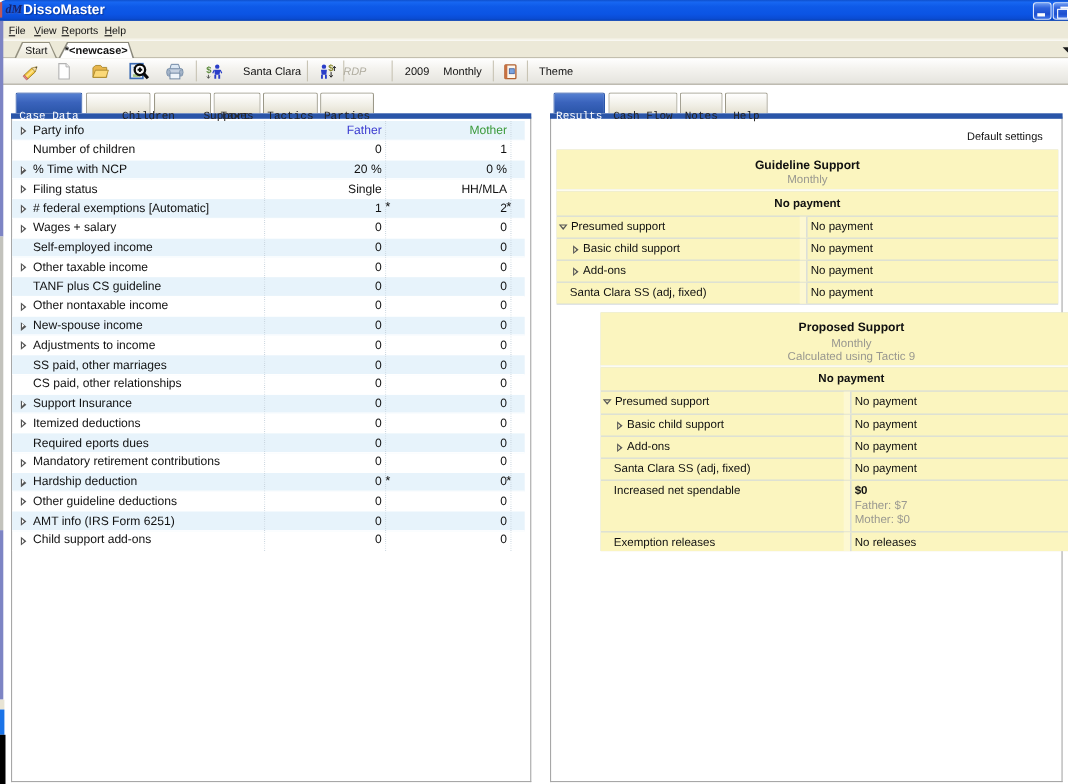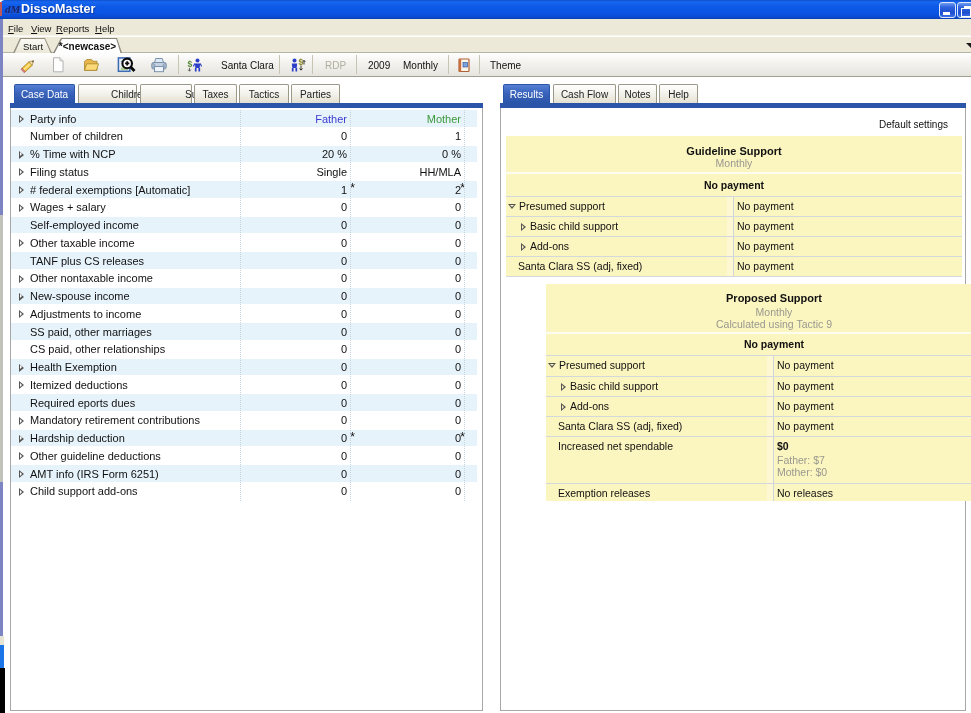--- a/index.html
+++ b/index.html
@@ -53,21 +53,21 @@
 
 .panel { position:absolute; border:1px solid #a7a7a7; border-top:none; background:#fff; }
 #lpanel { left:10px; top:106px; width:473px; height:605px; }
 #rpanel { left:500px; top:106px; width:466px; height:605px; }
 .bluebar { position:absolute; height:5px; background:#2a55a8; }
 #lbar { left:10px; top:103px; width:473px; }
 #rbar { left:500px; top:103px; width:466px; }
 .ptab { position:absolute; top:84px; height:19px; border:1px solid #9b9888; border-bottom:none;
   background:linear-gradient(180deg,#ffffff 0%,#f0eee5 60%,#e4e1d2 100%);
   text-align:center; color:#222; border-radius:2px 2px 0 0; }
-.ptab span { display:block; margin-top:4px; font-size:10px; }
+.ptab span { display:block; margin-top:16px; font-size:10px;font-family:Liberation Mono, monospace; }
 .ptab.active { background:linear-gradient(180deg,#5580d2 0%,#3a63bc 45%,#2a55a8 100%); color:#fff; border-color:#2a55a8; }
 
 
 #ltable { position:absolute; left:11px; top:110px; width:466px; }
 .trow { position:relative; height:17.75px; border-bottom:1px solid #fff; box-sizing:border-box; }
 .trow.b { background:#e7f3fb; }
 .trow .tri { position:absolute; left:8px; top:5px; width:0; height:0;
   border-left:5px solid #666; border-top:4px solid transparent; border-bottom:4px solid transparent; }
 .trow .tri.open { border-left-color:transparent; }
 .trow .tri.open::before { content:""; position:absolute; left:-5px; top:-4px; width:0; height:0;
@@ -183,21 +183,21 @@
 
   <svg class="ticon16" style="left:289px" viewBox="0 0 18 18">
     <circle cx="5.5" cy="4.6" r="2" fill="#2a3ec8"></circle>
     <path d="M2.8 7.4 h5.4 l-0.6 4.6 h-4.2 z" fill="#2a3ec8"></path>
     <path d="M3.7 12 v3.6 M7.3 12 v3.6" stroke="#2a3ec8" stroke-width="1.7"></path>
     <text x="9.5" y="8.5" font-size="8.5" fill="#88882a" font-weight="bold" font-family="Liberation Sans">$</text>
     <path d="M12 9.5 v4.5 m-1.5-1.6 l1.5 1.8 1.5-1.8" stroke="#222" stroke-width="0.9" fill="none"></path>
     <path d="M15 8.5 v-4 m-1.3 1.4 l1.3-1.6 1.3 1.6" stroke="#222" stroke-width="0.9" fill="none"></path>
   </svg>
   <div class="sep" style="left:312px"></div>
-  <div class="ttxt" style="left:325px; color:#b0ada0;">RDP</div>
+  <div class="ttxt" style="left:312px; color:#b0ada0;font-style:italic;">RDP</div>
   <div class="sep" style="left:356px"></div>
   <div class="ttxt" style="left:368px">2009</div>
   <div class="ttxt" style="left:403px">Monthly</div>
   <div class="sep" style="left:448px"></div>
 
   <svg class="ticon16" style="left:455px" viewBox="0 0 18 18">
     <rect x="4" y="3" width="10" height="12.5" rx="0.8" fill="#fdf6ec" stroke="#b06030" stroke-width="1.2"></rect>
     <rect x="4" y="3" width="2.2" height="12.5" fill="#c87040"></rect>
     <rect x="8" y="6.5" width="4.5" height="4.5" fill="#7aa4e0" stroke="#3a5a9a" stroke-width="0.7"></rect>
   </svg>
@@ -285,21 +285,21 @@
       <div class="v1">0</div>
       <div class="v2">0</div>
     </div>
     <div class="trow">
       <div class="tri open"></div>
       <div class="lbl">Other taxable income</div>
       <div class="v1">0</div>
       <div class="v2">0</div>
     </div>
     <div class="trow b">
-      <div class="lbl">TANF plus CS releases</div>
+      <div class="lbl">TANF plus CS guideline</div>
       <div class="v1">0</div>
       <div class="v2">0</div>
     </div>
     <div class="trow">
       <div class="tri open"></div>
       <div class="lbl">Other nontaxable income</div>
       <div class="v1">0</div>
       <div class="v2">0</div>
     </div>
     <div class="trow b">
@@ -319,21 +319,21 @@
       <div class="v1">0</div>
       <div class="v2">0</div>
     </div>
     <div class="trow">
       <div class="lbl">CS paid, other relationships</div>
       <div class="v1">0</div>
       <div class="v2">0</div>
     </div>
     <div class="trow b">
       <div class="tri open"></div>
-      <div class="lbl">Health Exemption</div>
+      <div class="lbl">Support Insurance</div>
       <div class="v1">0</div>
       <div class="v2">0</div>
     </div>
     <div class="trow">
       <div class="tri open"></div>
       <div class="lbl">Itemized deductions</div>
       <div class="v1">0</div>
       <div class="v2">0</div>
     </div>
     <div class="trow b">

